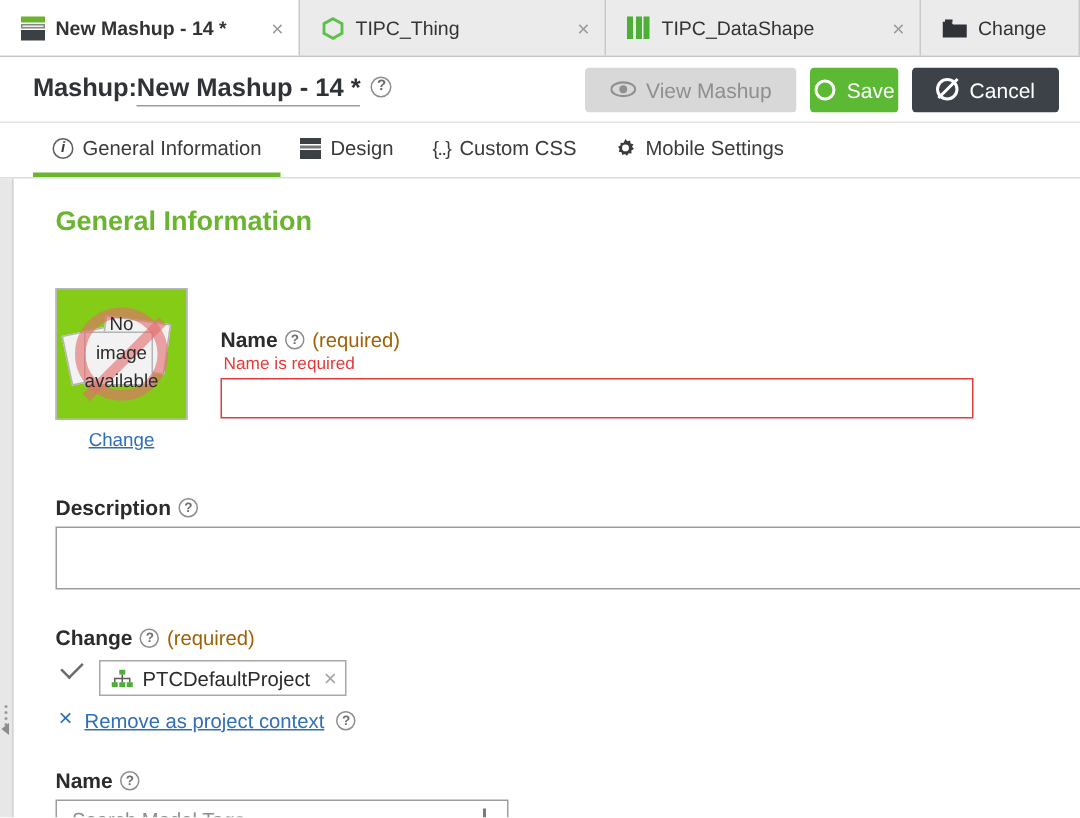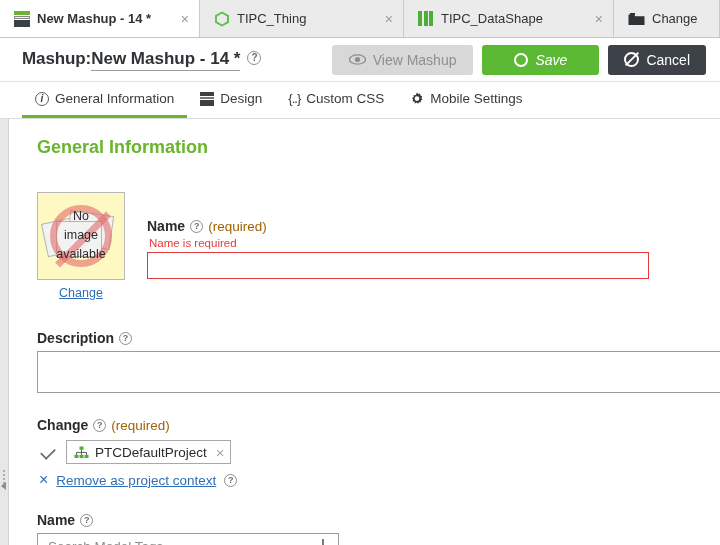--- a/index.html
+++ b/index.html
@@ -128,21 +128,21 @@
     padding: 0 12px;
   }
   .todo-count { color: #e8821a; }
   .caret {
     width: 0; height: 0;
     border-left: 5px solid transparent;
     border-right: 5px solid transparent;
     border-top: 7px solid #3c3c3c;
     margin-left: 4px;
   }
-  .btn-save { background: #5cb934; color: #fff; margin-right: 9px; padding: 0 31px; font-weight: 400; font-style: italic; }
+  .btn-save { background: #5cb934; color: #fff; margin-right: 9px; padding: 0 2px; font-weight: 400; }
   .btn-cancel { background: #3c4247; color: #fff; padding: 0 15px; }
   .ring {
     width: 14px; height: 14px;
     border: 2.4px solid #fff;
     border-radius: 50%;
     flex: none;
   }
   .noentry { position: relative; width: 15px; height: 15px; flex: none; }
   .noentry .c { position: absolute; inset: 0; border: 2px solid #fff; border-radius: 50%; }
   .noentry .s { position: absolute; left: -1px; top: 6px; width: 18px; height: 2px; background: #fff; transform: rotate(-45deg); }
@@ -211,21 +211,21 @@
     margin: 0 0 34px 0;
     font-size: 18px;
     font-weight: bold;
     color: #6ab42e;
   }
 
   .row-img { display: flex; align-items: flex-start; }
   .thumb-col { width: 110px; flex: none; }
   .thumb {
     width: 88px; height: 88px;
-    background: #fef9c3;
+    background: #84cc16;
     border: 1px solid #b8b8b8;
     position: relative;
     overflow: hidden;
   }
   .thumb .photo {
     position: absolute; background: #f2f2f2; border: 1px solid #b4b4b4;
   }
   .thumb .p1 { width: 44px; height: 34px; left: 6px; top: 26px; transform: rotate(-12deg); }
   .thumb .p2 { width: 44px; height: 34px; left: 30px; top: 20px; transform: rotate(8deg); }
   .thumb .p3 { width: 46px; height: 36px; left: 18px; top: 28px; }
@@ -280,21 +280,21 @@
     width: 700px; height: 42px;
     border: 1px solid #9d9d9d;
     background: #fff;
     display: block;
     margin-top: 5px;
   }
 
   .block { margin-top: 24px; }
   .block.desc { margin-top: 30px; }
 
-  .proj-row { display: flex; align-items: center; gap: 8px; margin-top: 7px; }
+  .proj-row { display: flex; align-items: flex-start; gap: 8px; margin-top: 7px; }
   .check {
     width: 16px; height: 10px;
     border-left: 2px solid #6b6b6b;
     border-bottom: 2px solid #6b6b6b;
     transform: rotate(-45deg) scale(0.85);
     flex: none;
     margin-left: 3px;
     margin-right: 2px;
   }
   .chip {

